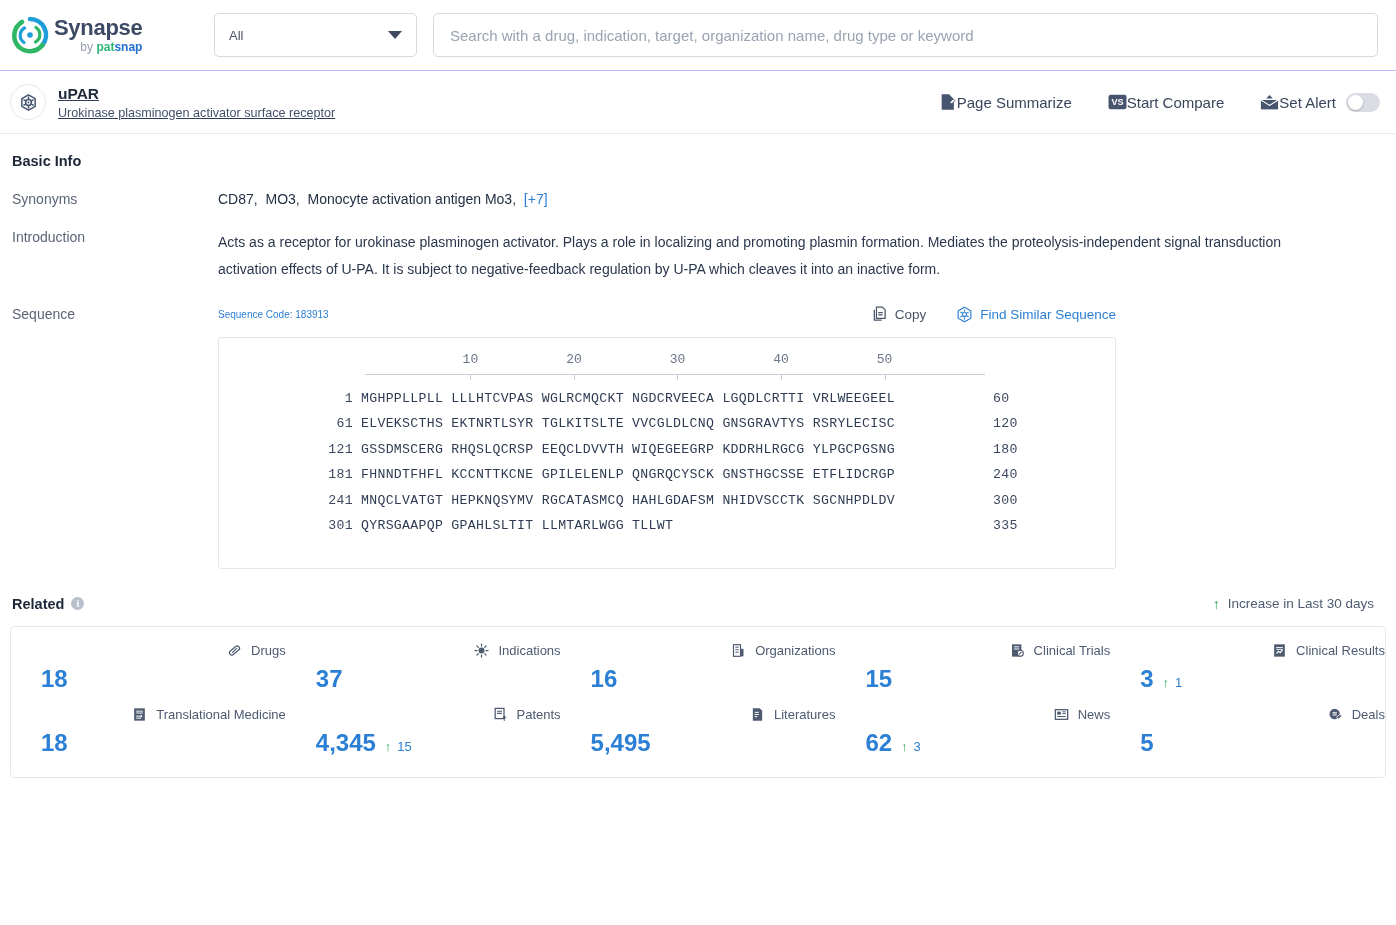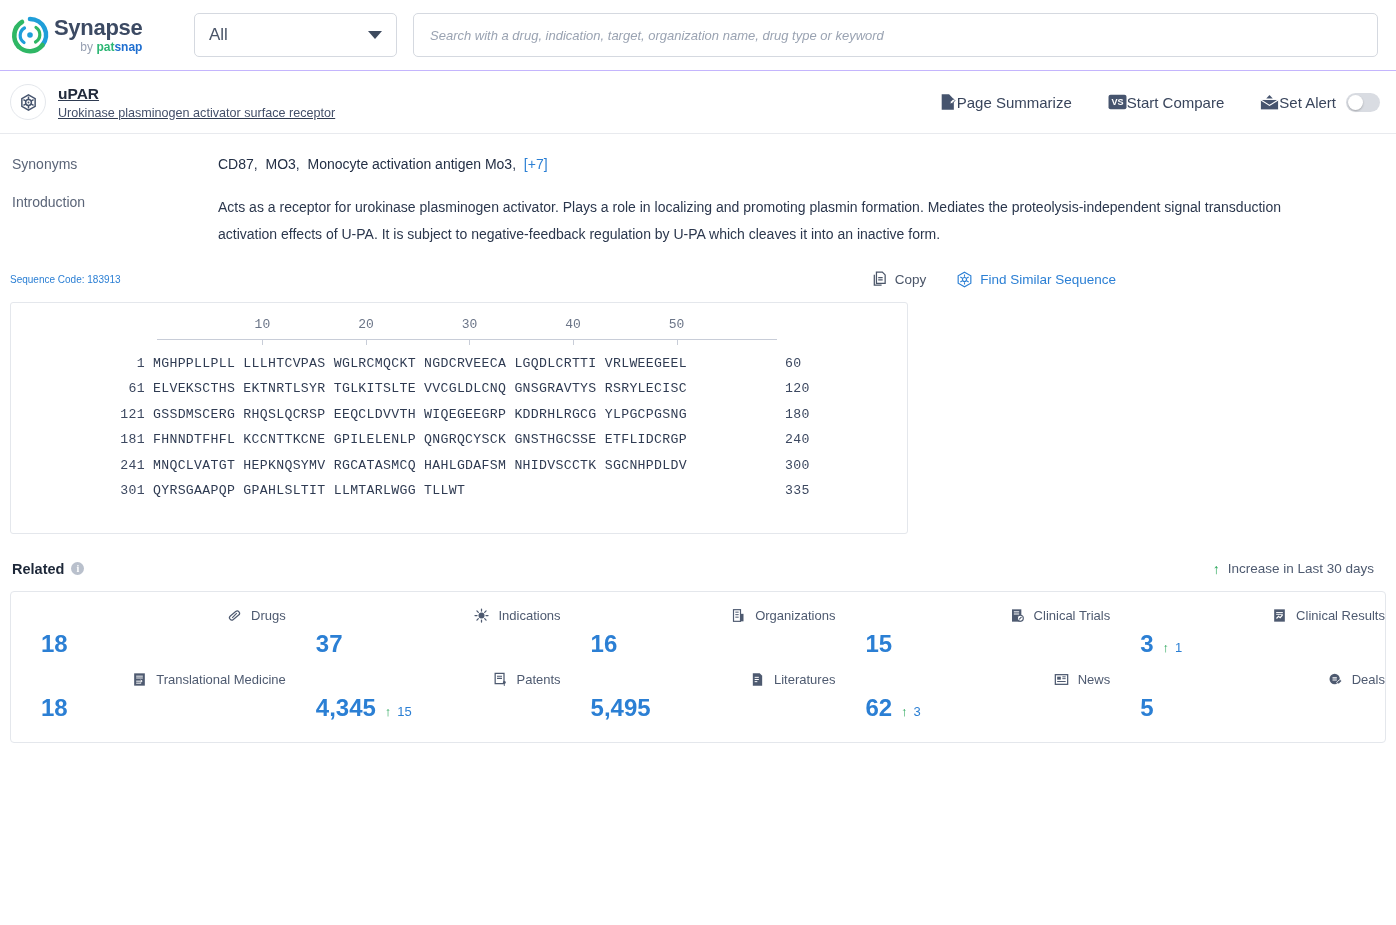--- a/index.html
+++ b/index.html
@@ -27,51 +27,50 @@
     font-size: 22px; font-weight: 700; letter-spacing: -.3px;
     color: #3c4a63; display: block;
   }
   .logo-sub { font-size: 12px; display: block; margin-top: 2px; text-align: right; }
   .logo-sub .by { color: #97a0b2; }
   .logo-sub .pat { color: #2bb673; font-weight: 700; }
   .logo-sub .snap { color: #1f6fd0; font-weight: 700; }
 
   .filter-select {
     width: 203px; height: 44px;
-    margin-left: 4px;
+    margin-left: 24px;
     border: 1px solid #d5d9e0;
     border-radius: 5px;
     display: flex; align-items: center;
     padding: 16px 14px;
-    font-size: 17px; color: #4a5568;
+    font-size: 13px; color: #4a5568;
     background: #fff;
     justify-content: space-between;
   }
   .caret {
     width: 0; height: 0;
     border-left: 7px solid transparent;
     border-right: 7px solid transparent;
     border-top: 8px solid #3d4a5e;
   }
   .search-box {
     flex: 1; height: 44px;
     margin-left: 16px; margin-right: 6px;
     border: 1px solid #d5d9e0;
     border-radius: 5px;
     display: flex; align-items: center;
     padding: 0 14px;
     background: #fff;
   }
   .search-box input {
     border: 0; outline: 0; width: 100%;
-    font-size: 13px;
+    font-size: 15px;
     font-family: "Liberation Sans", sans-serif;
     color: #2f3b52;
     background: transparent;
-    font-style: italic;
   }
   .search-box input::placeholder { color: #9aa3b2; }
 
   
   .entity-bar {
     height: 63px;
     display: flex; align-items: center;
     border-bottom: 1px solid #e8eaee;
     padding: 0 16px 0 10px;
   }
@@ -286,34 +285,38 @@
       </span>
       <span>Set Alert</span>
       <span class="toggle"></span>
     </div>
 
   </div>
 </div>
 
 <div class="content">
 
+  <div class="section-title">
+    <span>Basic Info</span>
+  </div>
 
   <div class="row">
     <div class="row-label">Synonyms</div>
     <div class="row-value">
       <span class="syn-item">CD87</span><span>,&nbsp; </span><span class="syn-item">MO3</span><span>,&nbsp; </span><span class="syn-item">Monocyte activation antigen Mo3</span><span>,&nbsp; </span><span class="link">[+7]</span>
     </div>
   </div>
 
   <div class="row">
     <div class="row-label">Introduction</div>
     <div class="row-value intro-text">Acts as a receptor for urokinase plasminogen activator. Plays a role in localizing and promoting plasmin formation. Mediates the proteolysis-independent signal transduction activation effects of U-PA. It is subject to negative-feedback regulation by U-PA which cleaves it into an inactive form.</div>
   </div>
 
   <div class="row">
+    <div class="row-label">Sequence</div>
     <div class="row-value">
 
       <div class="seq-head">
         <span class="seq-code">Sequence Code: 183913</span>
         <div class="seq-tools">
           <div class="seq-tool">
             <span class="aicon">
               <svg width="16" height="16" viewBox="0 0 18 18">
                 <path d="M5 1.2h6.6l3.2 3.2v9.4H5z" fill="none" stroke="#4a5568" stroke-width="1.4"></path>
                 <path d="M2.6 4.2v11.6h8.2" fill="none" stroke="#4a5568" stroke-width="1.4"></path>

